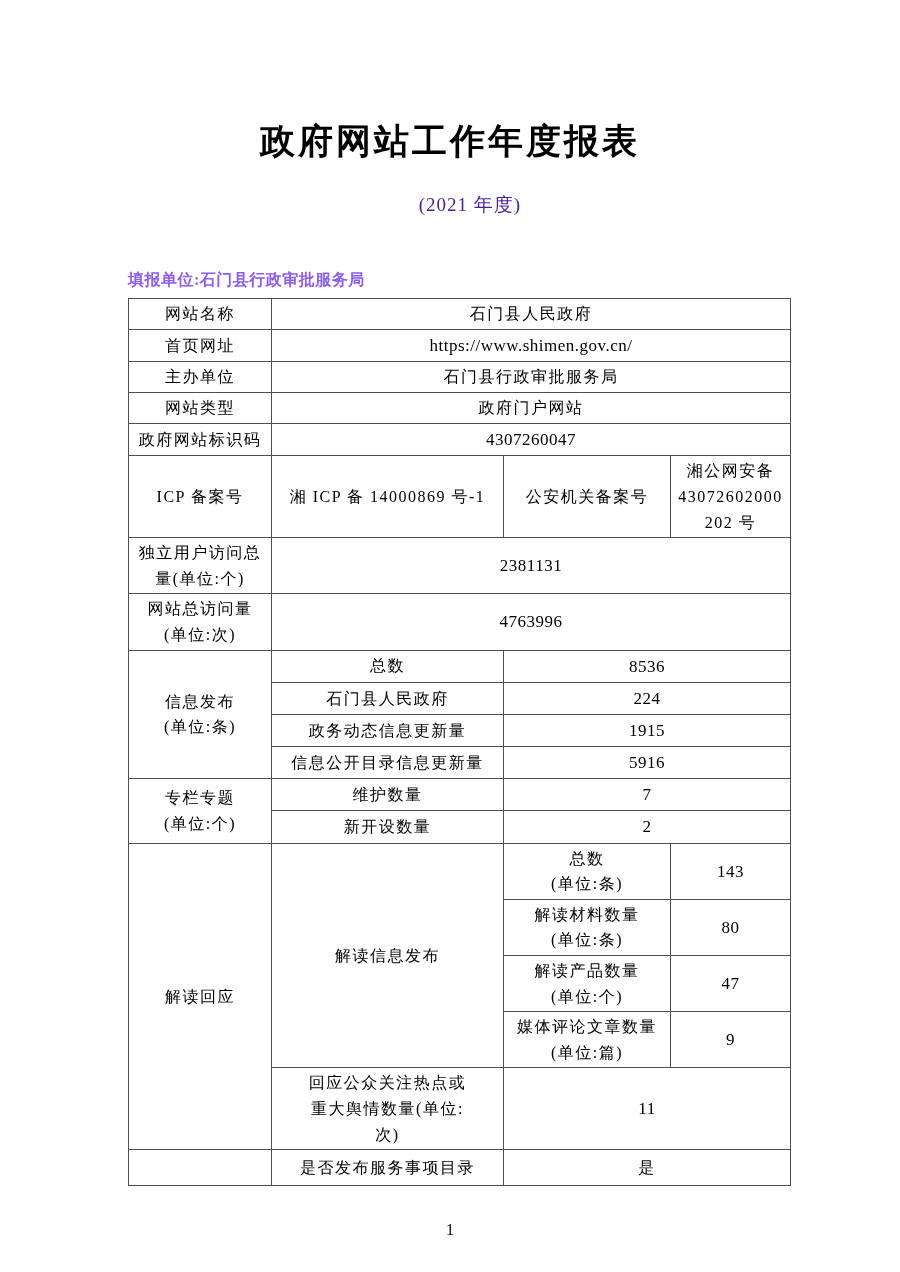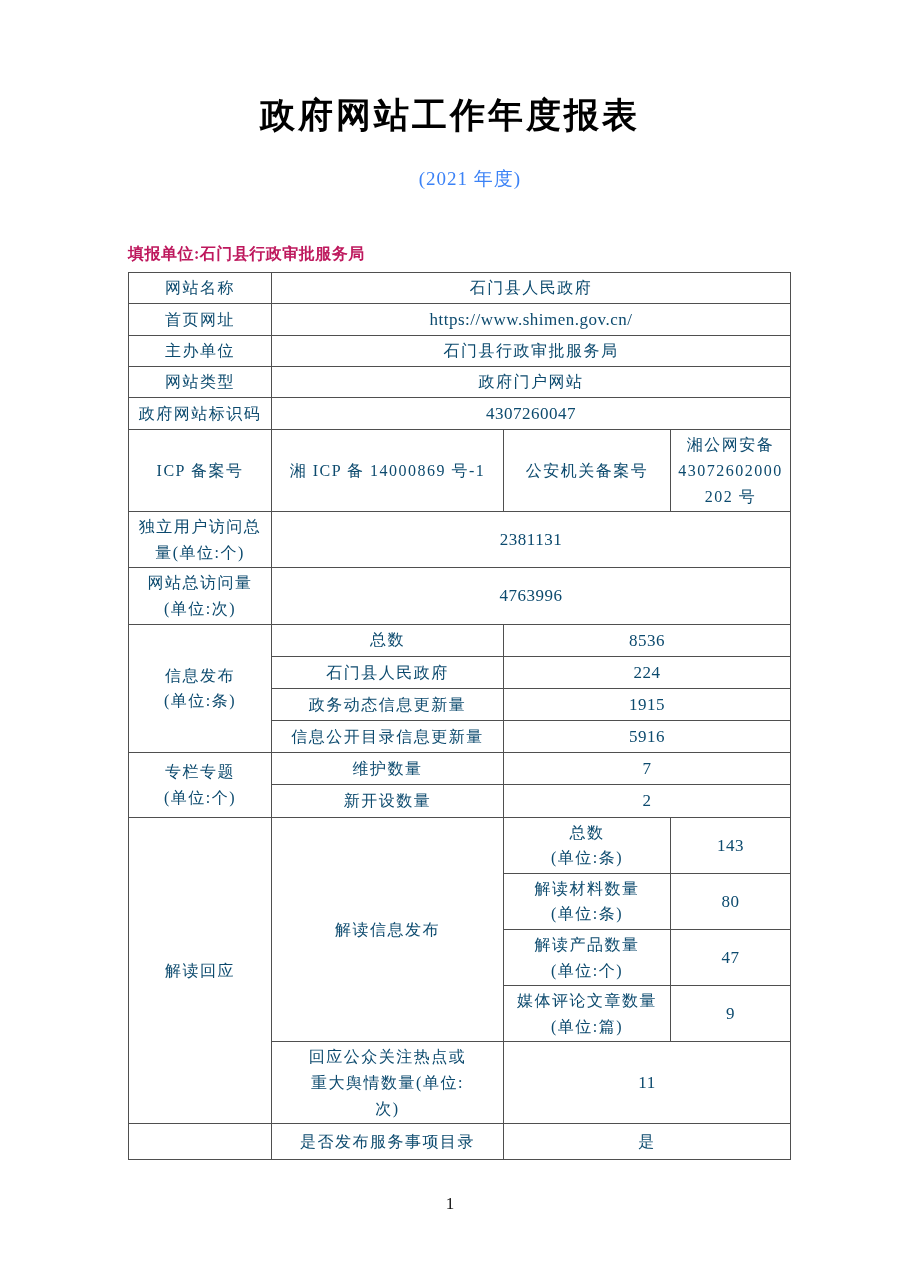--- a/index.html
+++ b/index.html
@@ -6,60 +6,60 @@
   .page {
     width: 900px;
     height: 1272px;
     position: relative;
     background: #ffffff;
     color: #1a1a1a;
     font-family: "Liberation Serif", serif;
     overflow: hidden;
   }
   .doc-title {
-    padding-top: 94px;
+    padding-top: 120px;
     text-align: center;
     font-family: "Liberation Sans", sans-serif;
     font-weight: bold;
     font-size: 35px;
     letter-spacing: 3px;
     color: #000000;
     line-height: 1.2;
   }
   .doc-subtitle {
     margin-top: 30px;
     text-align: center;
     font-size: 19px;
     letter-spacing: 1px;
-    color: #3b82f6;
+    color: #4c1d95;
     padding-left: 40px;
   }
   .reporting-unit {
     margin: 52px 0 7px 128px;
     font-weight: bold;
     font-size: 16px;
     letter-spacing: 0.5px;
-    color: #be185d;
+    color: #8b5cf6;
   }
   table.report {
     border-collapse: collapse;
     table-layout: fixed;
     margin-left: 128px;
     width: 662px;
   }
   table.report td {
     border: 1px solid #4f4f4f;
     text-align: center;
     vertical-align: middle;
     font-size: 16px;
     letter-spacing: 1.5px;
     line-height: 1.6;
     white-space: pre-line;
     padding: 2px 4px;
-    color: #0c4a6e;
+    color: #000000;
   }
   table.report td.num {
     font-size: 17px;
     letter-spacing: 0.5px;
     text-align: center;
   }
   tr.h31 { height: 31px; }
   tr.h80 { height: 80px; }
   tr.h53 { height: 53px; }
   tr.h54 { height: 54px; }

